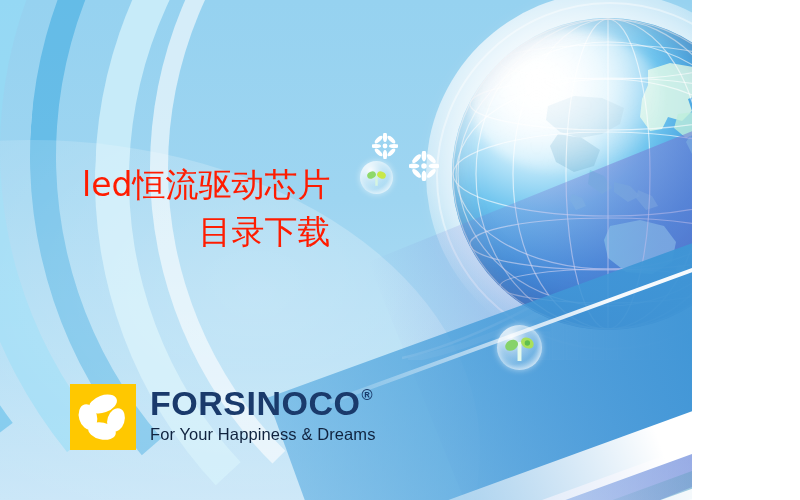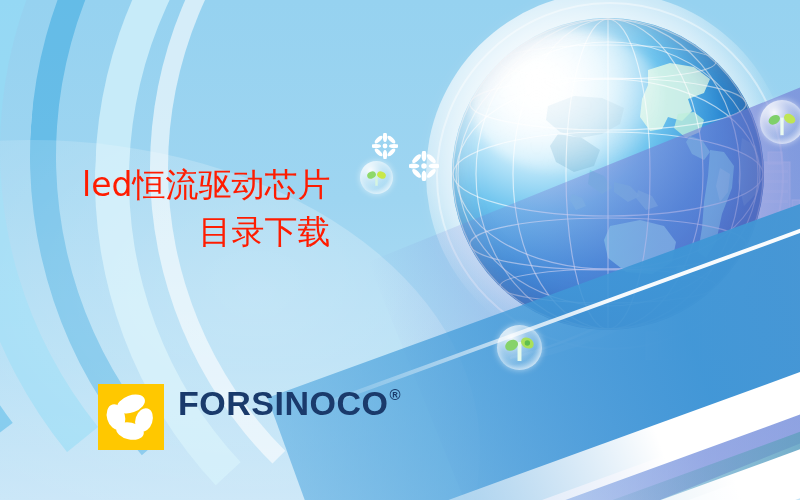--- a/index.html
+++ b/index.html
@@ -1,20 +1,20 @@
 <!DOCTYPE html>
 <html><head>
 <meta charset="utf-8">
 <style>
   html,body{margin:0;padding:0;background:#fff;}
   body{font-family:"Liberation Sans",sans-serif;}
 
   .banner{
     position:relative;
-    width:800px;height:500px;
+    width:692px;height:500px;
     overflow:hidden;
     background:linear-gradient(180deg,#96d2f0 0%,#9ed5f1 40%,#aedcf4 72%,#c5e4f7 100%);
   }
 
   
   .ribbon{position:absolute;border-radius:50%;pointer-events:none;}
 
   .r1{left:-140px;top:-360px;width:900px;height:900px;
       border:62px solid rgba(86,186,232,.70);
       border-color:rgba(86,186,232,.70) transparent transparent rgba(86,186,232,.70);
@@ -112,21 +112,21 @@
       background:linear-gradient(90deg,rgba(255,255,255,.4) 0%,#ffffff 40%,#ffffff 100%);
       transform:rotate(-20deg);}
 
   
   .headline{position:absolute;left:82px;top:162px;z-index:40;}
   .headline .ln{color:#ff1c00;font-family:"DejaVu Sans",sans-serif;
       font-size:33px;line-height:1.42;white-space:nowrap;font-weight:400;}
   .headline .ln2{padding-left:14px;text-align:right;}
 
   
-  .logo{position:absolute;left:70px;top:384px;z-index:40;display:flex;align-items:flex-start;margin-left:28px;}
+  .logo{position:absolute;left:70px;top:384px;z-index:40;display:flex;align-items:flex-start;}
   .logo-mark{width:66px;height:66px;background:#ffc800;flex:0 0 auto;}
   .logo-text{margin-left:14px;padding-top:2px;}
   .logo-word{display:flex;align-items:flex-start;color:#1a3a6b;
       font-family:"Liberation Sans",sans-serif;font-weight:bold;
       font-size:34px;letter-spacing:.5px;line-height:1;}
   .logo-reg{font-size:15px;line-height:1;margin-left:1px;margin-top:1px;}
   .logo-tag{color:#10233f;font-family:"Liberation Sans",sans-serif;
       font-size:16.5px;margin-top:5px;letter-spacing:.1px;white-space:nowrap;}
 </style>
 </head>
@@ -311,16 +311,17 @@
           <ellipse cx="32" cy="47" rx="14" ry="8.5" transform="rotate(12 32 47)"></ellipse>
           <ellipse cx="18" cy="33" rx="9" ry="13" transform="rotate(-16 18 33)"></ellipse>
         </g>
       </svg>
     </div>
     <div class="logo-text">
       <div class="logo-word">
         <span>FORSINOCO</span>
         <span class="logo-reg">®</span>
       </div>
+      <div class="logo-tag">For Your Happiness &amp; Dreams</div>
     </div>
   </div>
 
 </div>
 
 </body></html>

